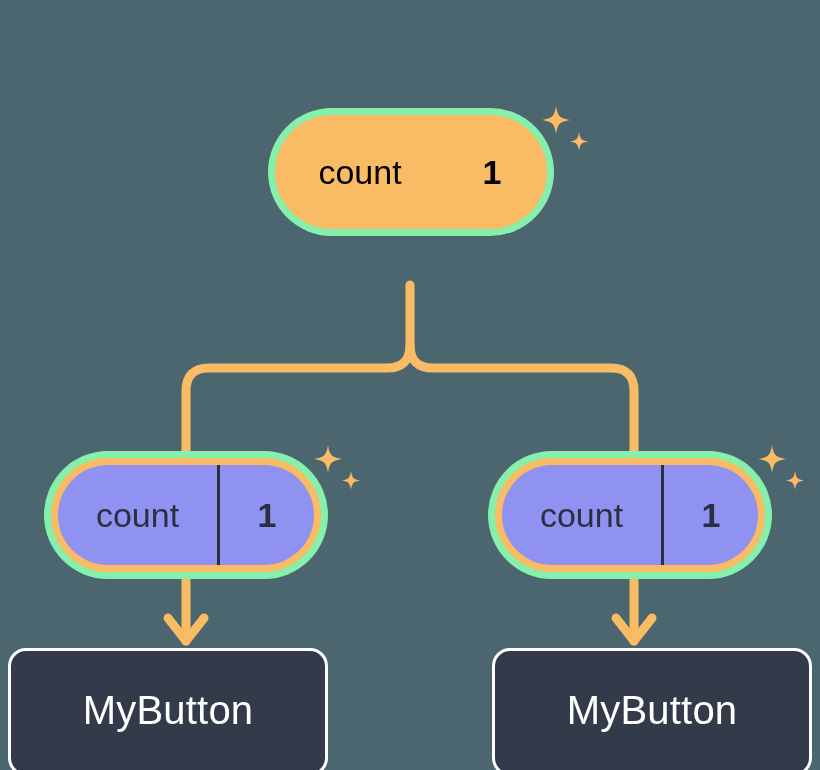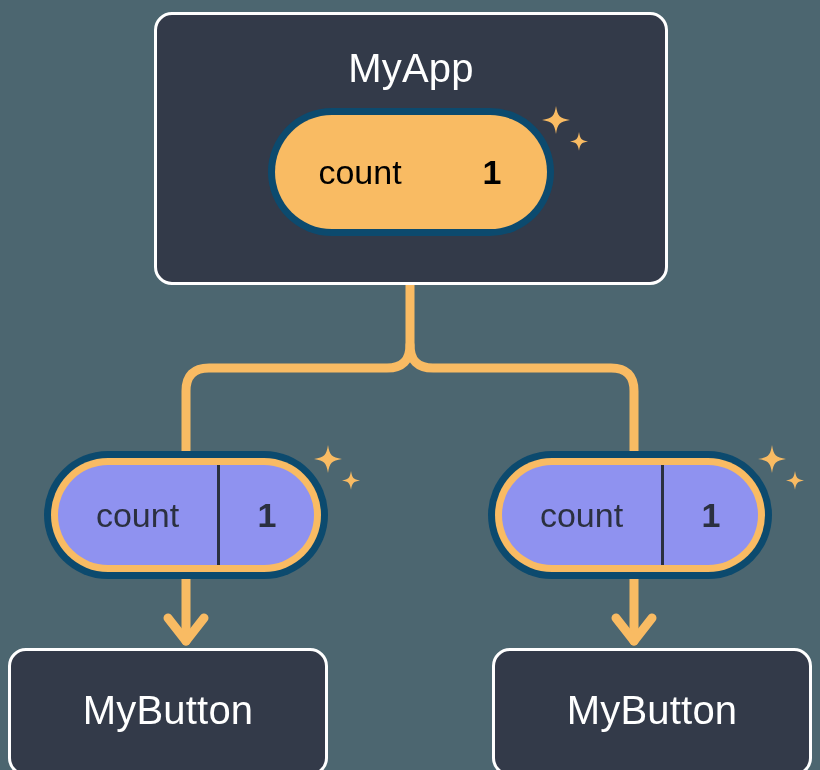--- a/index.html
+++ b/index.html
@@ -83,21 +83,21 @@
   }
 
   
   .pill-wrap {
     position: absolute;
   }
   .pill {
     position: relative;
     box-sizing: border-box;
     border-radius: 999px;
-    background: #0c4a6e;              
+    background: #86efac;              
     padding: 7px;
     display: block;
   }
   .pill-mid {
     box-sizing: border-box;
     border-radius: 999px;
     background: #f9bb63;              
     padding: 7px;
     height: 100%;
   }
@@ -191,23 +191,20 @@
       <line x1="186" y1="579" x2="186" y2="641"></line>
       <polyline points="168,618 186,641 204,618"></polyline>
     </g>
 
     <g fill="none" stroke="#f9bb63" stroke-width="9" stroke-linecap="round" stroke-linejoin="round">
       <line x1="634" y1="579" x2="634" y2="641"></line>
       <polyline points="616,618 634,641 652,618"></polyline>
     </g>
   </svg>
 
-  <div class="card" id="card-myapp">
-    <div class="card-title">MyApp</div>
-  </div>
 
   <div class="pill-wrap" id="pill-myapp">
     <div class="pill" style="height:100%">
       <div class="pill-mid">
         <div class="pill-body">
           <div class="pill-key">count</div>
           <div class="pill-val">1</div>
         </div>
       </div>
     </div>

